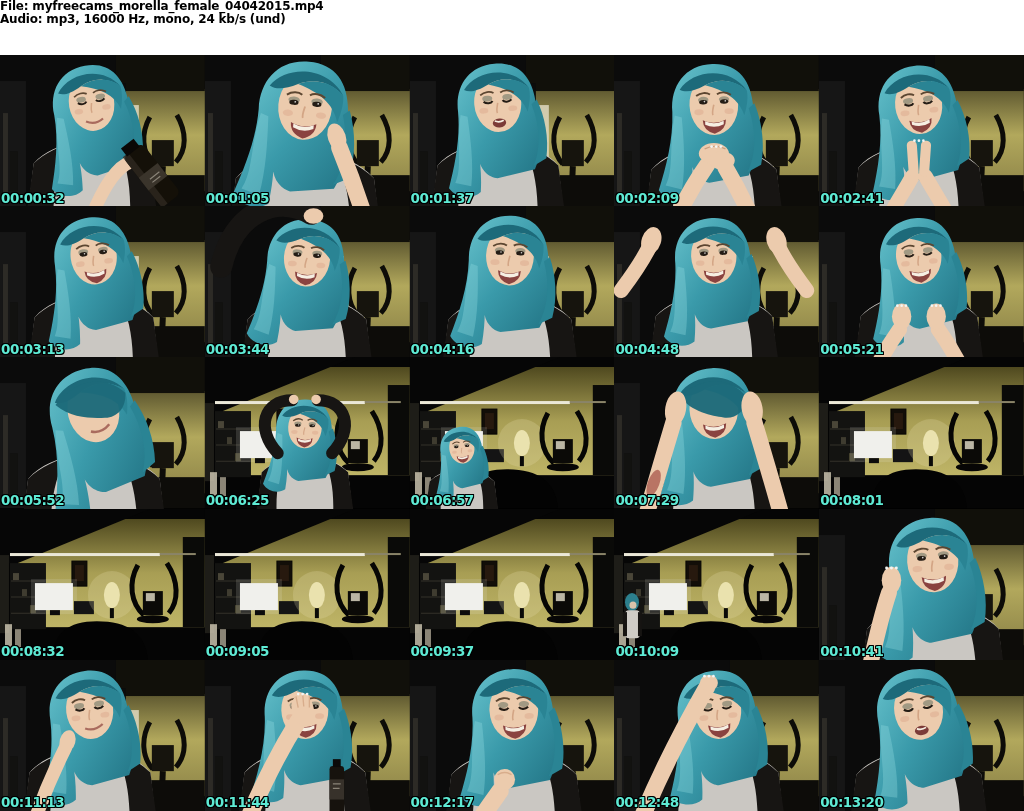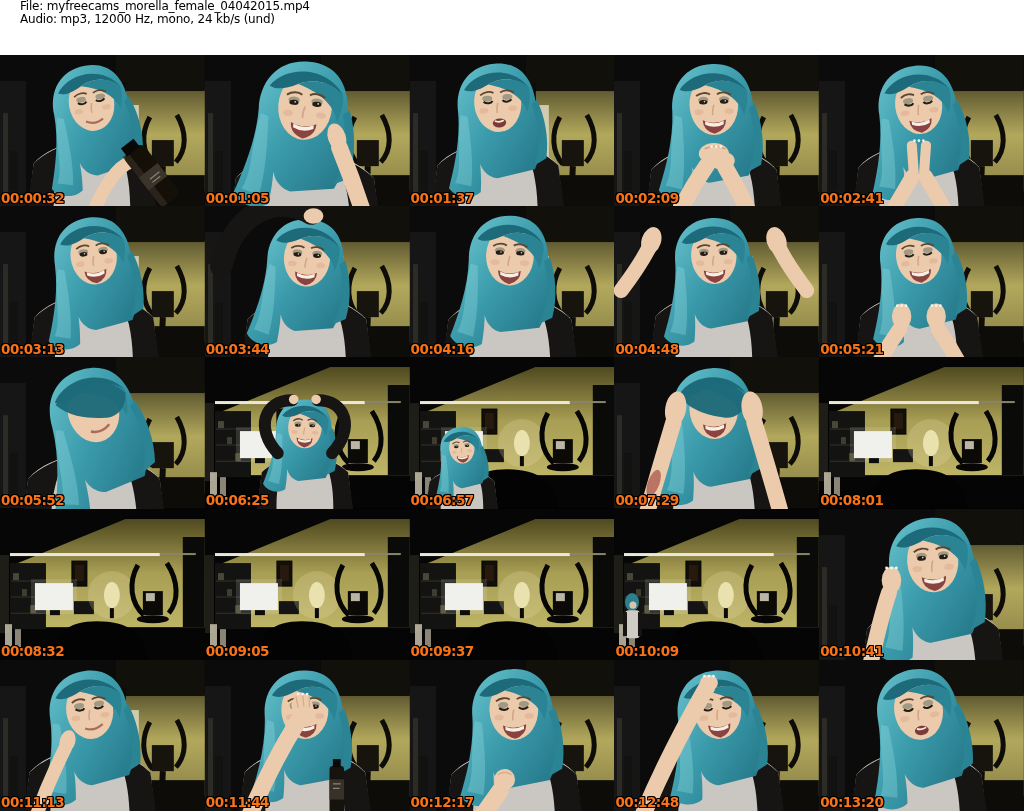--- a/index.html
+++ b/index.html
@@ -1,36 +1,36 @@
 <!DOCTYPE html>
 <html><head>
 <meta charset="utf-8">
 <style>
   html,body{margin:0;padding:0;background:#fff;}
   #sheet{width:1024px;height:811px;position:relative;background:#000;
          font-family:"DejaVu Sans","Liberation Sans",sans-serif;overflow:hidden;}
   .header{height:55px;background:#ffffff;color:#000;}
-  .header div{font-weight:normal;font-size:12px;line-height:13.4px;letter-spacing:-0.2px;
-              white-space:nowrap;padding-left:20px;}
+  .header div{font-weight:bold;font-size:12px;line-height:13.4px;letter-spacing:-0.2px;
+              white-space:nowrap;padding-left:0;}
   .grid{display:grid;grid-template-columns:repeat(5,1fr);grid-template-rows:repeat(5,1fr);
         width:1024px;height:756px;background:#000;}
   .cell{position:relative;overflow:hidden;background:#000;}
   .cell svg{display:block;width:100%;height:100%;}
-  .ts{position:absolute;left:1px;bottom:1px;color:#f97316;font-weight:bold;font-size:13.5px;
+  .ts{position:absolute;left:1px;bottom:1px;color:#5eead4;font-weight:bold;font-size:13.5px;
       letter-spacing:-0.5px;line-height:1;
       text-shadow:-1px -1px 0 #000,1px -1px 0 #000,-1px 1px 0 #000,1px 1px 0 #000,
                   -1px 0 0 #000,1px 0 0 #000,0 -1px 0 #000,0 1px 0 #000;}
 </style>
 </head>
 <body>
 
 <div id="sheet">
   <div class="header">
     <div>File: myfreecams_morella_female_04042015.mp4</div>
-    <div>Audio: mp3, 12000 Hz, mono, 24 kb/s (und)</div>
+    <div>Audio: mp3, 16000 Hz, mono, 24 kb/s (und)</div>
   </div>
   <div class="grid" id="grid">
   <div class="cell">
     <svg viewBox="0 0 205 151" preserveAspectRatio="none">
           <defs>
             <linearGradient id="wg0" x1="0" y1="0" x2="0" y2="1">
               <stop offset="0" stop-color="#5e5830"></stop>
               <stop offset="0.45" stop-color="#b2a85c"></stop>
               <stop offset="1" stop-color="#8d8448"></stop>
             </linearGradient>

